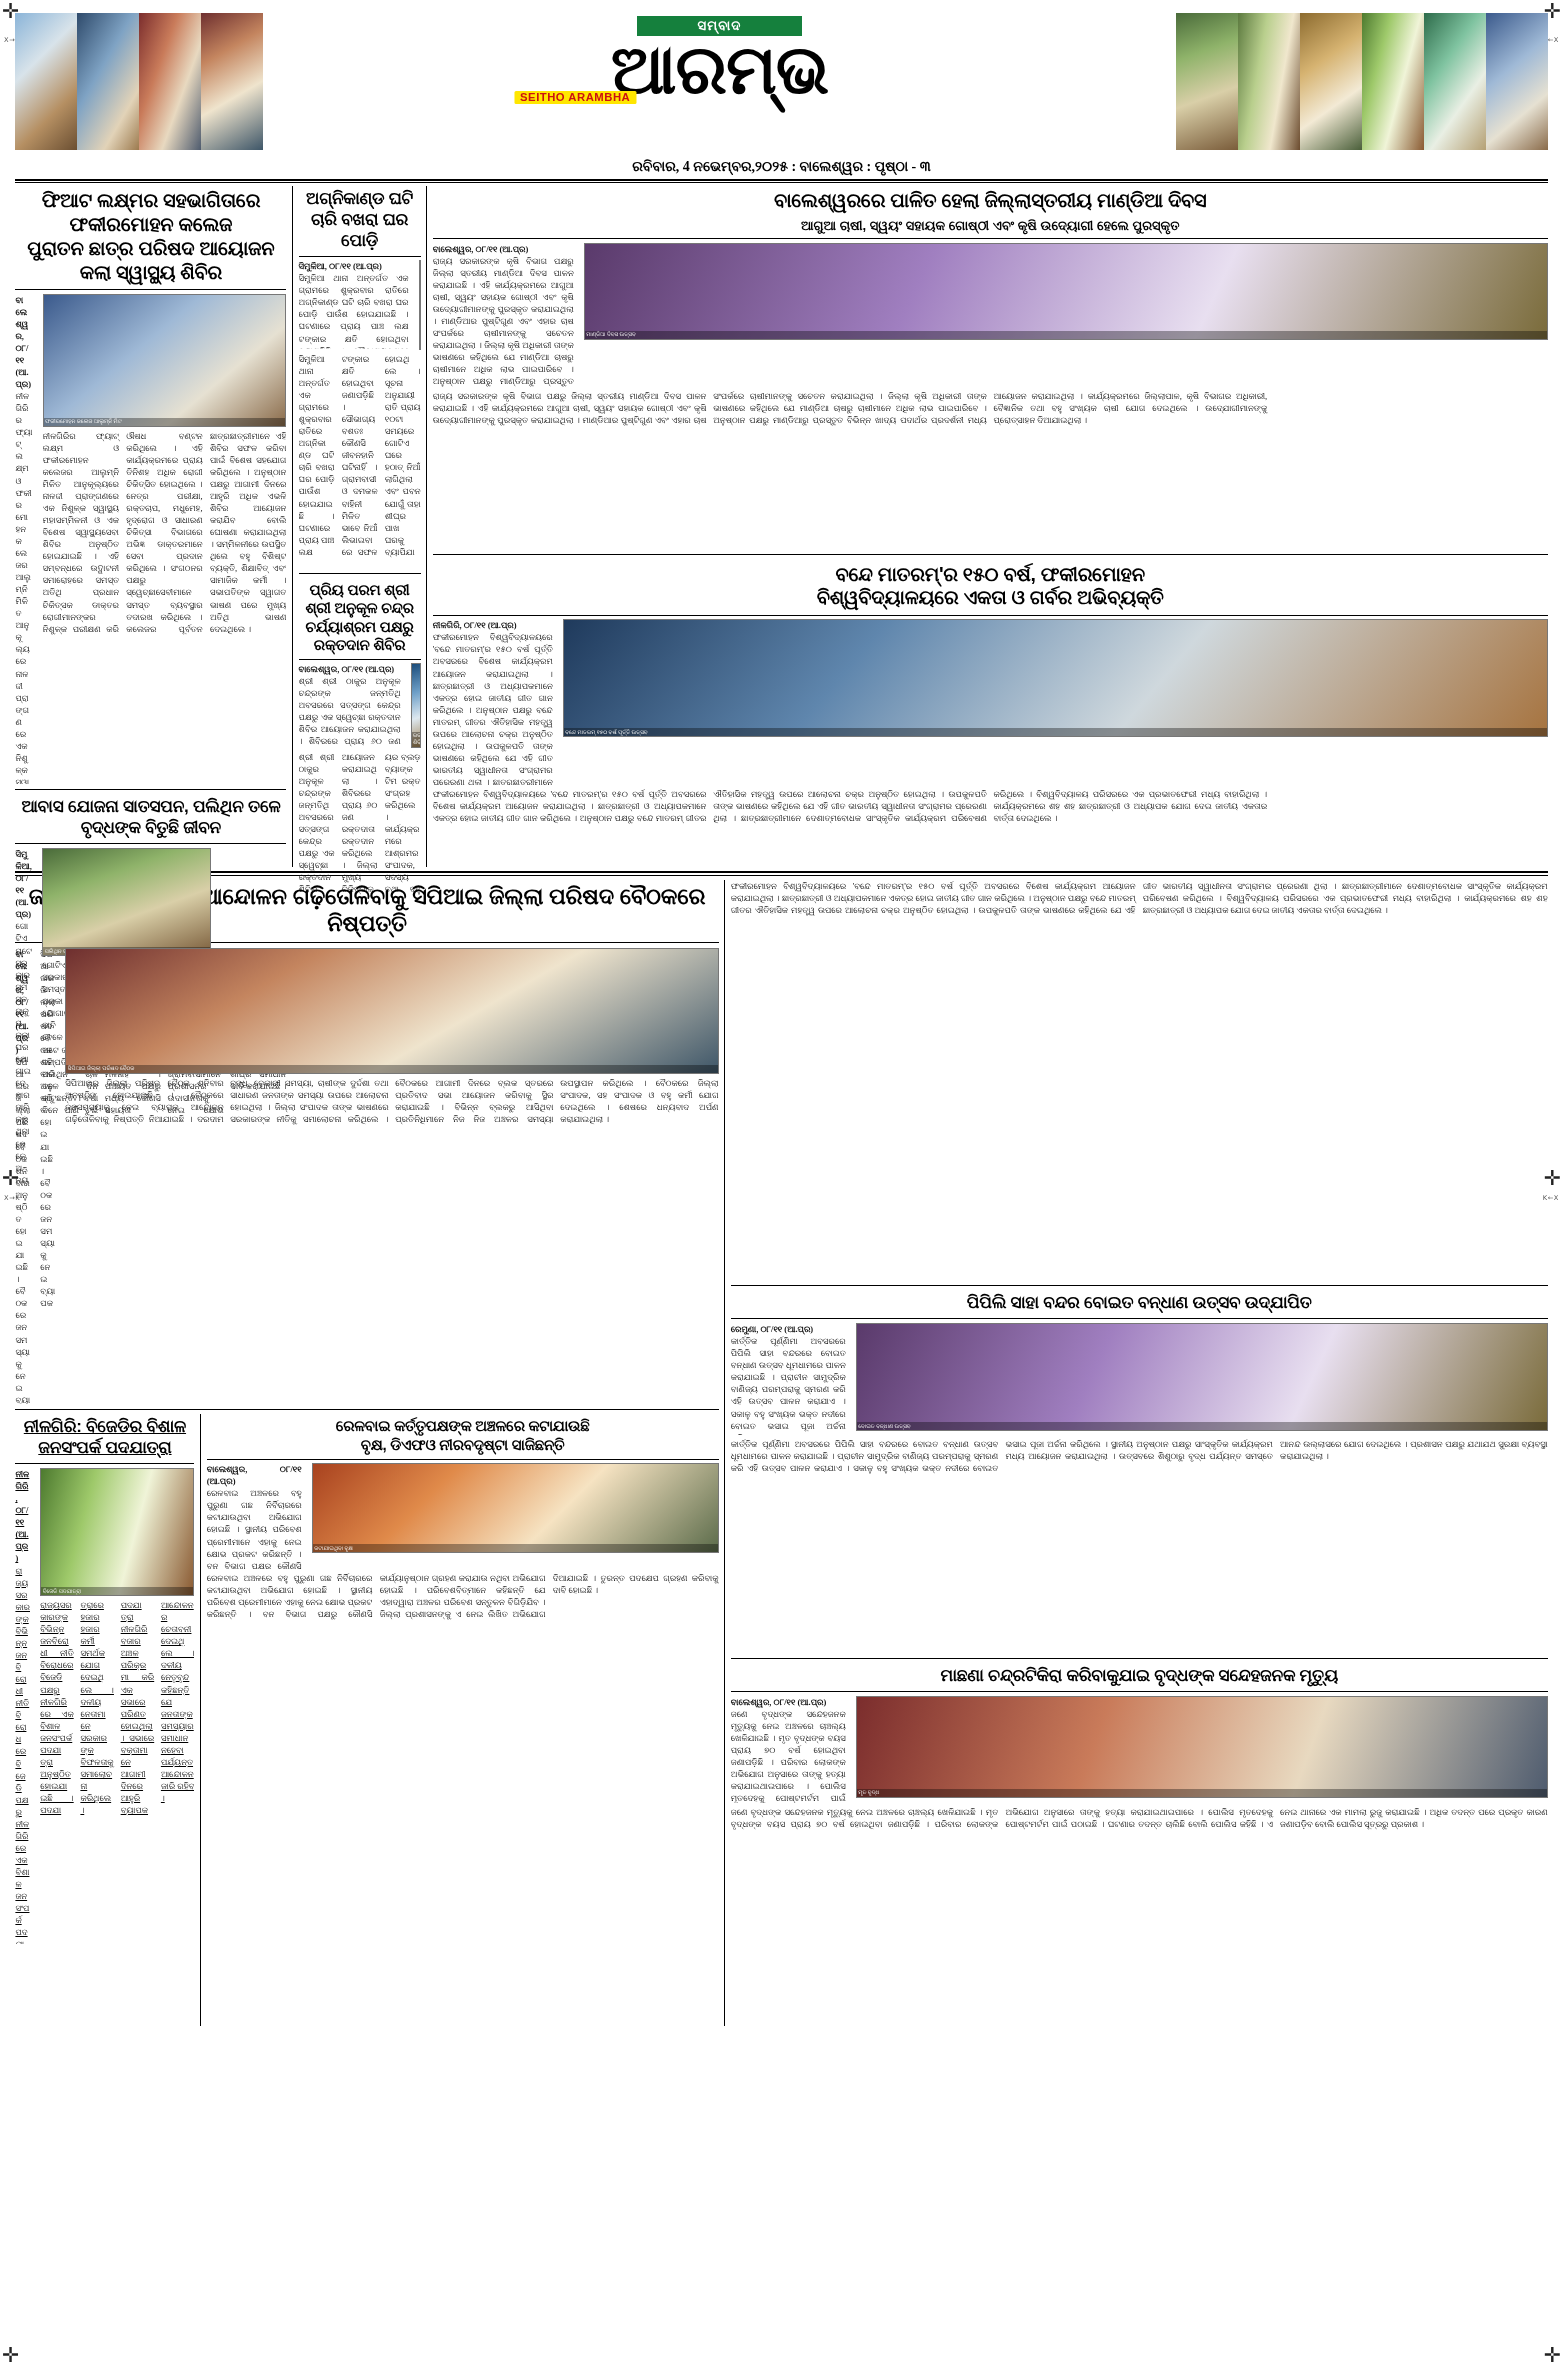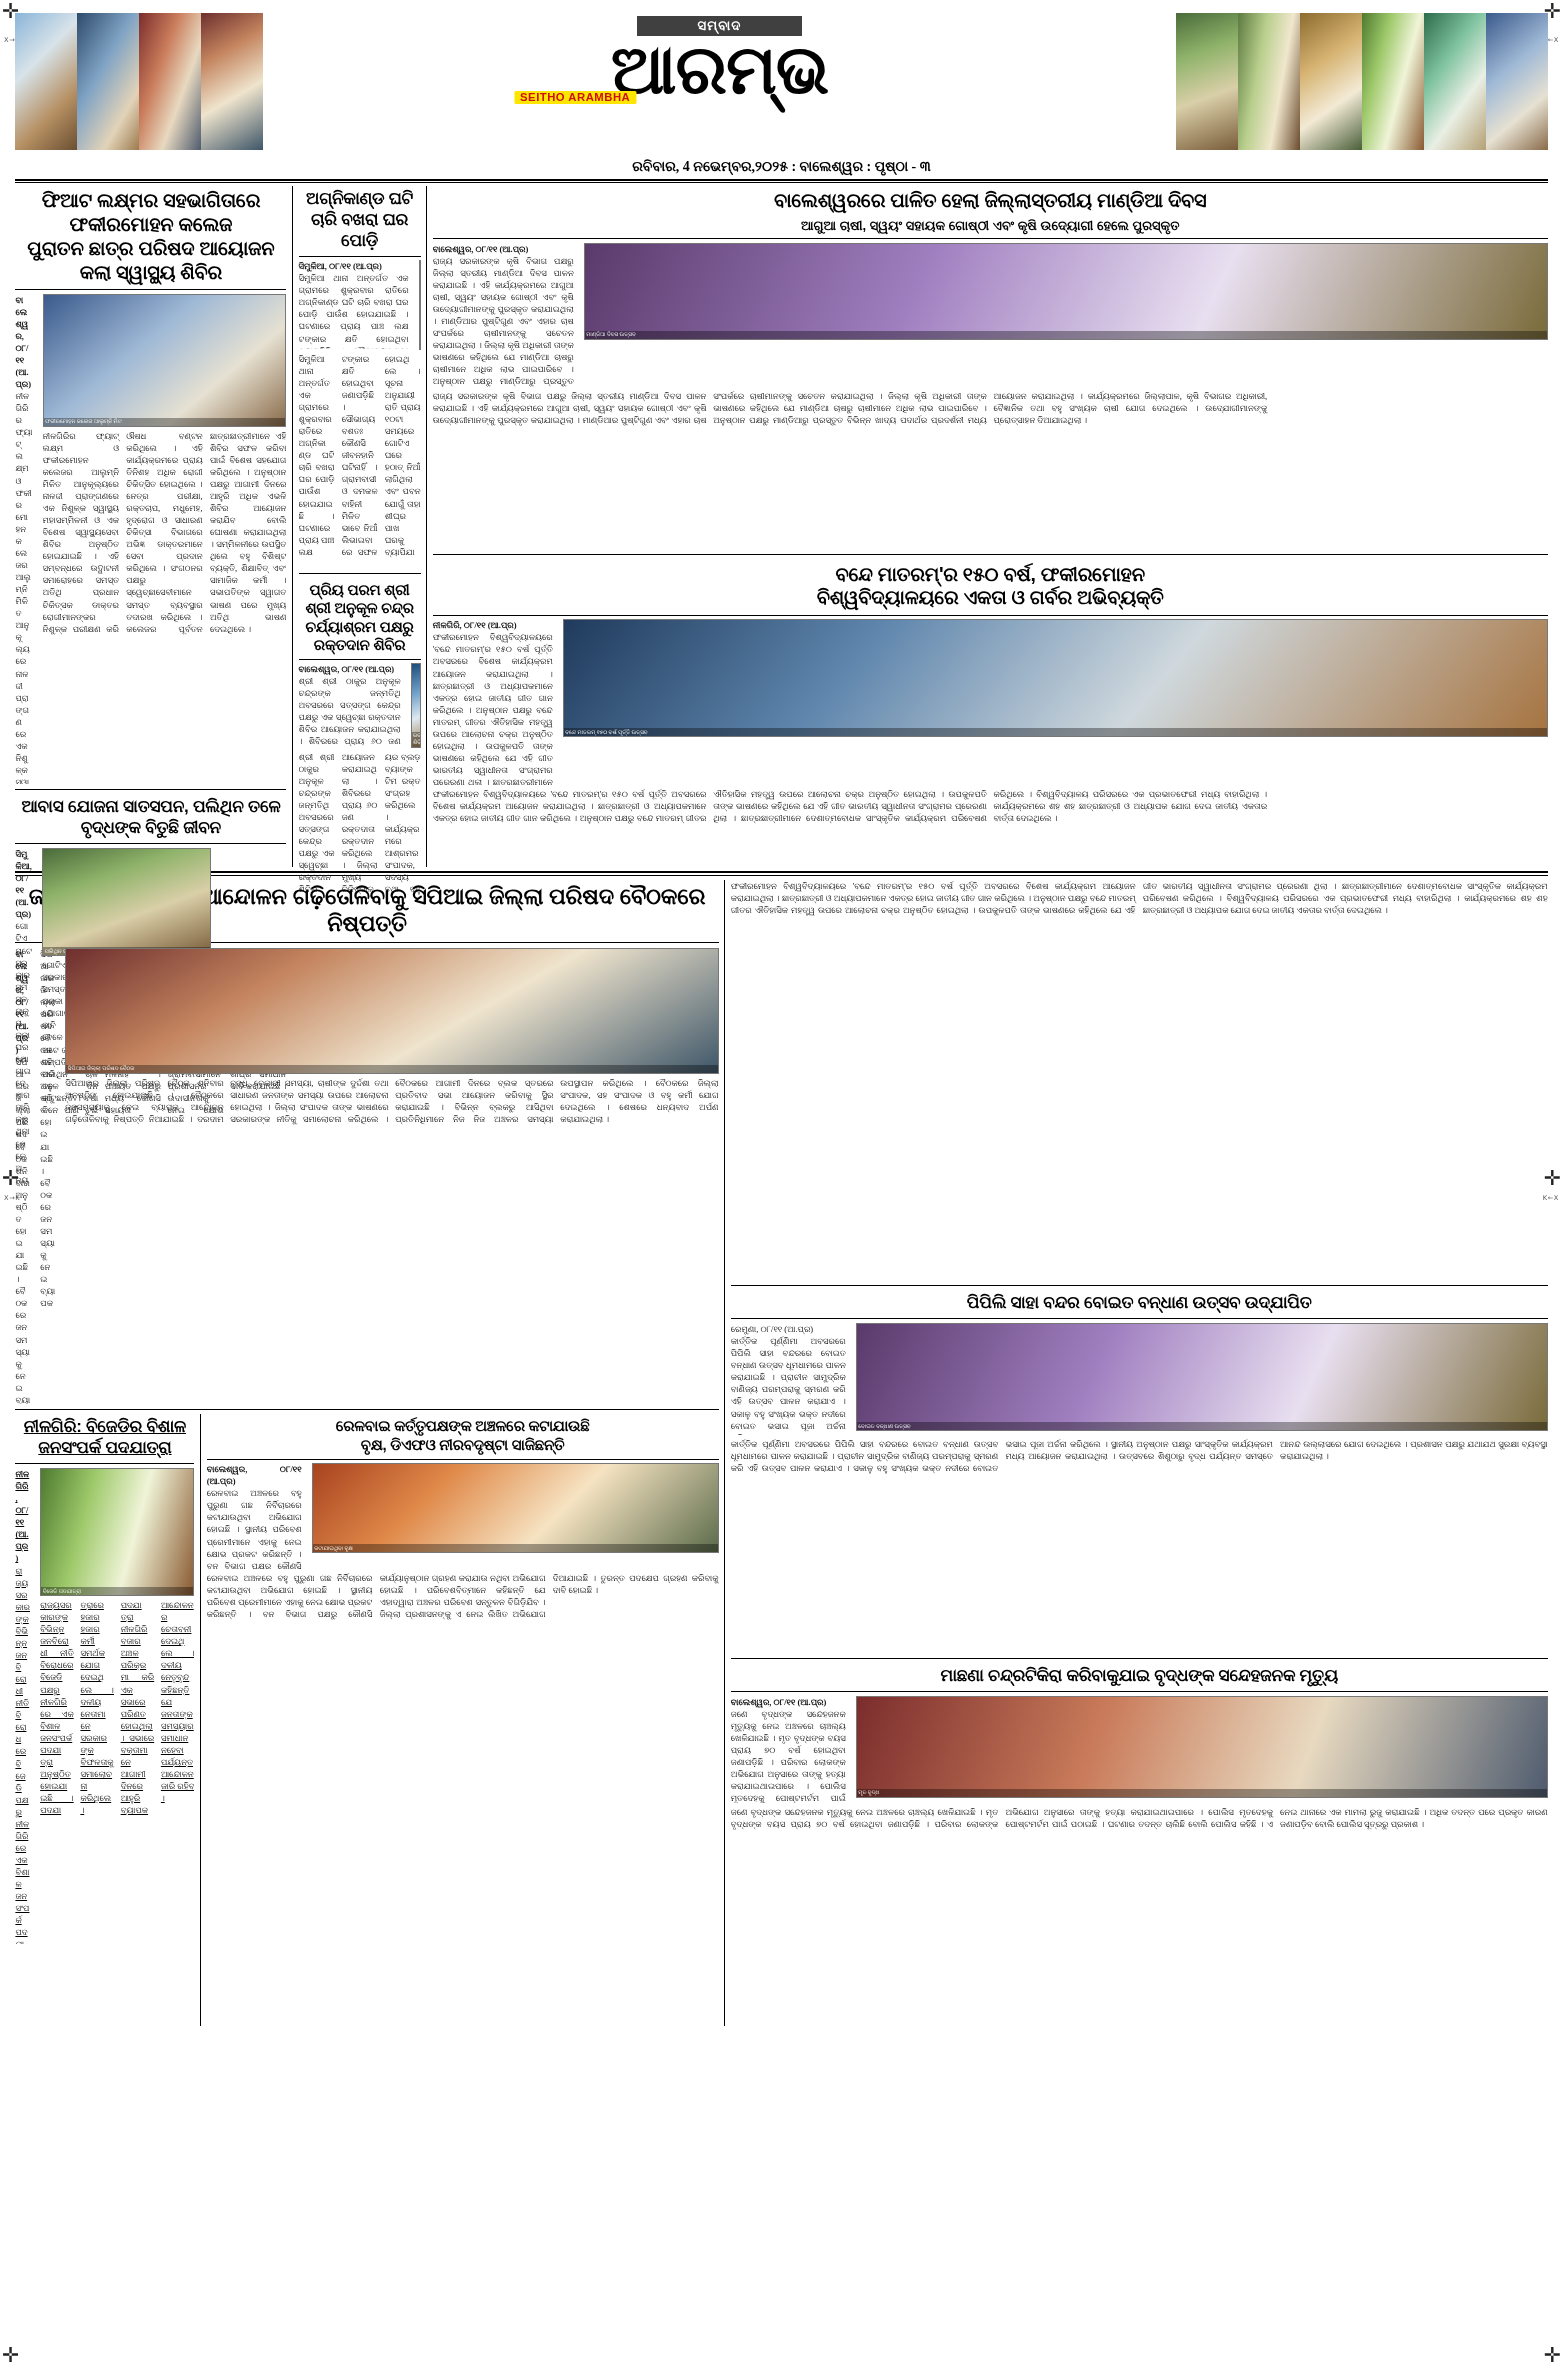--- a/index.html
+++ b/index.html
@@ -32,21 +32,21 @@
     width:62px; height:100%;
     background-size: cover; background-position:center;
   }
   .mast-center {
     flex:1 1 auto;
     display:flex; flex-direction:column; align-items:center; justify-content:flex-start;
     padding-top: 3.1px;
     position:relative;
   }
   .mast-seitho {
-    background:#404040; color:#fff;
+    background:#15803d; color:#fff;
     font-family:"Liberation Sans", sans-serif;
     font-size:13.3px; font-weight:bold;
     letter-spacing:1px;
     padding:3.1px 61px 3.6px 61px;
     line-height:1;
     margin-bottom:1px;
   }
   .mast-title {
     font-family:"Liberation Sans", sans-serif;
     font-size:68px; font-weight:bold;
@@ -425,21 +425,21 @@
 
       <div class="bodytext cols2" style="height:400px; overflow:hidden;">ଫକୀରମୋହନ ବିଶ୍ୱବିଦ୍ୟାଳୟରେ 'ବନ୍ଦେ ମାତରମ୍'ର ୧୫୦ ବର୍ଷ ପୂର୍ତ୍ତି ଅବସରରେ ବିଶେଷ କାର୍ଯ୍ୟକ୍ରମ ଆୟୋଜନ କରାଯାଇଥିଲା । ଛାତ୍ରଛାତ୍ରୀ ଓ ଅଧ୍ୟାପକମାନେ ଏକତ୍ର ହୋଇ ଜାତୀୟ ଗୀତ ଗାନ କରିଥିଲେ । ଅନୁଷ୍ଠାନ ପକ୍ଷରୁ ବନ୍ଦେ ମାତରମ୍ ଗୀତର ଐତିହାସିକ ମହତ୍ତ୍ୱ ଉପରେ ଆଲୋଚନା ଚକ୍ର ଅନୁଷ୍ଠିତ ହୋଇଥିଲା । ଉପକୁଳପତି ତାଙ୍କ ଭାଷଣରେ କହିଥିଲେ ଯେ ଏହି ଗୀତ ଭାରତୀୟ ସ୍ୱାଧୀନତା ସଂଗ୍ରାମର ପ୍ରେରଣା ଥିଲା । ଛାତ୍ରଛାତ୍ରୀମାନେ ଦେଶାତ୍ମବୋଧକ ସାଂସ୍କୃତିକ କାର୍ଯ୍ୟକ୍ରମ ପରିବେଷଣ କରିଥିଲେ । ବିଶ୍ୱବିଦ୍ୟାଳୟ ପରିସରରେ ଏକ ପ୍ରଭାତଫେରୀ ମଧ୍ୟ ବାହାରିଥିଲା । କାର୍ଯ୍ୟକ୍ରମରେ ଶହ ଶହ ଛାତ୍ରଛାତ୍ରୀ ଓ ଅଧ୍ୟାପକ ଯୋଗ ଦେଇ ଜାତୀୟ ଏକତାର ବାର୍ତ୍ତା ଦେଇଥିଲେ ।</div>
 
       <div class="rule-sec"></div>
 
       <article>
         <h2 class="hl hl-md">ପିପିଲି ସାହା ବନ୍ଦର ବୋଇତ ବନ୍ଧାଣ ଉତ୍ସବ ଉଦ୍‌ଯାପିତ</h2>
         <div class="rule-hair" style="margin-bottom:3.6px;"></div>
         <div class="grp">
           <div style="width:115px;">
-            <div class="bodytext" style="font-weight:normal;">ରେମୁଣା, ୦୮/୧୧ (ଆ.ପ୍ର)</div>
+            <div class="bodytext" style="font-weight:bold;">ରେମୁଣା, ୦୮/୧୧ (ଆ.ପ୍ର)</div>
             <div class="bodytext" style="height:100px; overflow:hidden;">କାର୍ତ୍ତିକ ପୂର୍ଣ୍ଣିମା ଅବସରରେ ପିପିଲି ସାହା ବନ୍ଦରରେ ବୋଇତ ବନ୍ଧାଣ ଉତ୍ସବ ଧୂମଧାମରେ ପାଳନ କରାଯାଇଛି । ପ୍ରାଚୀନ ସାମୁଦ୍ରିକ ବାଣିଜ୍ୟ ପରମ୍ପରାକୁ ସ୍ମରଣ କରି ଏହି ଉତ୍ସବ ପାଳନ କରାଯାଏ । ସକାଳୁ ବହୁ ସଂଖ୍ୟକ ଭକ୍ତ ନଦୀରେ ବୋଇତ ଭସାଇ ପୂଜା ଅର୍ଚ୍ଚନା କରିଥିଲେ । ସ୍ଥାନୀୟ ଅନୁଷ୍ଠାନ ପକ୍ଷରୁ ସାଂସ୍କୃତିକ କାର୍ଯ୍ୟକ୍ରମ ମଧ୍ୟ ଆୟୋଜନ କରାଯାଇଥିଲା । ଉତ୍ସବରେ ଶିଶୁଠାରୁ ବୃଦ୍ଧ ପର୍ଯ୍ୟନ୍ତ ସମସ୍ତେ ଆନନ୍ଦ ଉଲ୍ଲାସରେ ଯୋଗ ଦେଇଥିଲେ । ପ୍ରଶାସନ ପକ୍ଷରୁ ଯଥାଯଥ ସୁରକ୍ଷା ବ୍ୟବସ୍ଥା କରାଯାଇଥିଲା ।</div>
           </div>
           <div class="flexfill">
             <div class="photo g10" style="height:108px;">
               <div class="cap">ବୋଇତ ବନ୍ଧାଣ ଉତ୍ସବ</div>
             </div>
           </div>
         </div>
         <div class="bodytext cols3" style="height:215px; overflow:hidden; margin-top:2.6px;">କାର୍ତ୍ତିକ ପୂର୍ଣ୍ଣିମା ଅବସରରେ ପିପିଲି ସାହା ବନ୍ଦରରେ ବୋଇତ ବନ୍ଧାଣ ଉତ୍ସବ ଧୂମଧାମରେ ପାଳନ କରାଯାଇଛି । ପ୍ରାଚୀନ ସାମୁଦ୍ରିକ ବାଣିଜ୍ୟ ପରମ୍ପରାକୁ ସ୍ମରଣ କରି ଏହି ଉତ୍ସବ ପାଳନ କରାଯାଏ । ସକାଳୁ ବହୁ ସଂଖ୍ୟକ ଭକ୍ତ ନଦୀରେ ବୋଇତ ଭସାଇ ପୂଜା ଅର୍ଚ୍ଚନା କରିଥିଲେ । ସ୍ଥାନୀୟ ଅନୁଷ୍ଠାନ ପକ୍ଷରୁ ସାଂସ୍କୃତିକ କାର୍ଯ୍ୟକ୍ରମ ମଧ୍ୟ ଆୟୋଜନ କରାଯାଇଥିଲା । ଉତ୍ସବରେ ଶିଶୁଠାରୁ ବୃଦ୍ଧ ପର୍ଯ୍ୟନ୍ତ ସମସ୍ତେ ଆନନ୍ଦ ଉଲ୍ଲାସରେ ଯୋଗ ଦେଇଥିଲେ । ପ୍ରଶାସନ ପକ୍ଷରୁ ଯଥାଯଥ ସୁରକ୍ଷା ବ୍ୟବସ୍ଥା କରାଯାଇଥିଲା ।</div>
       </article>

